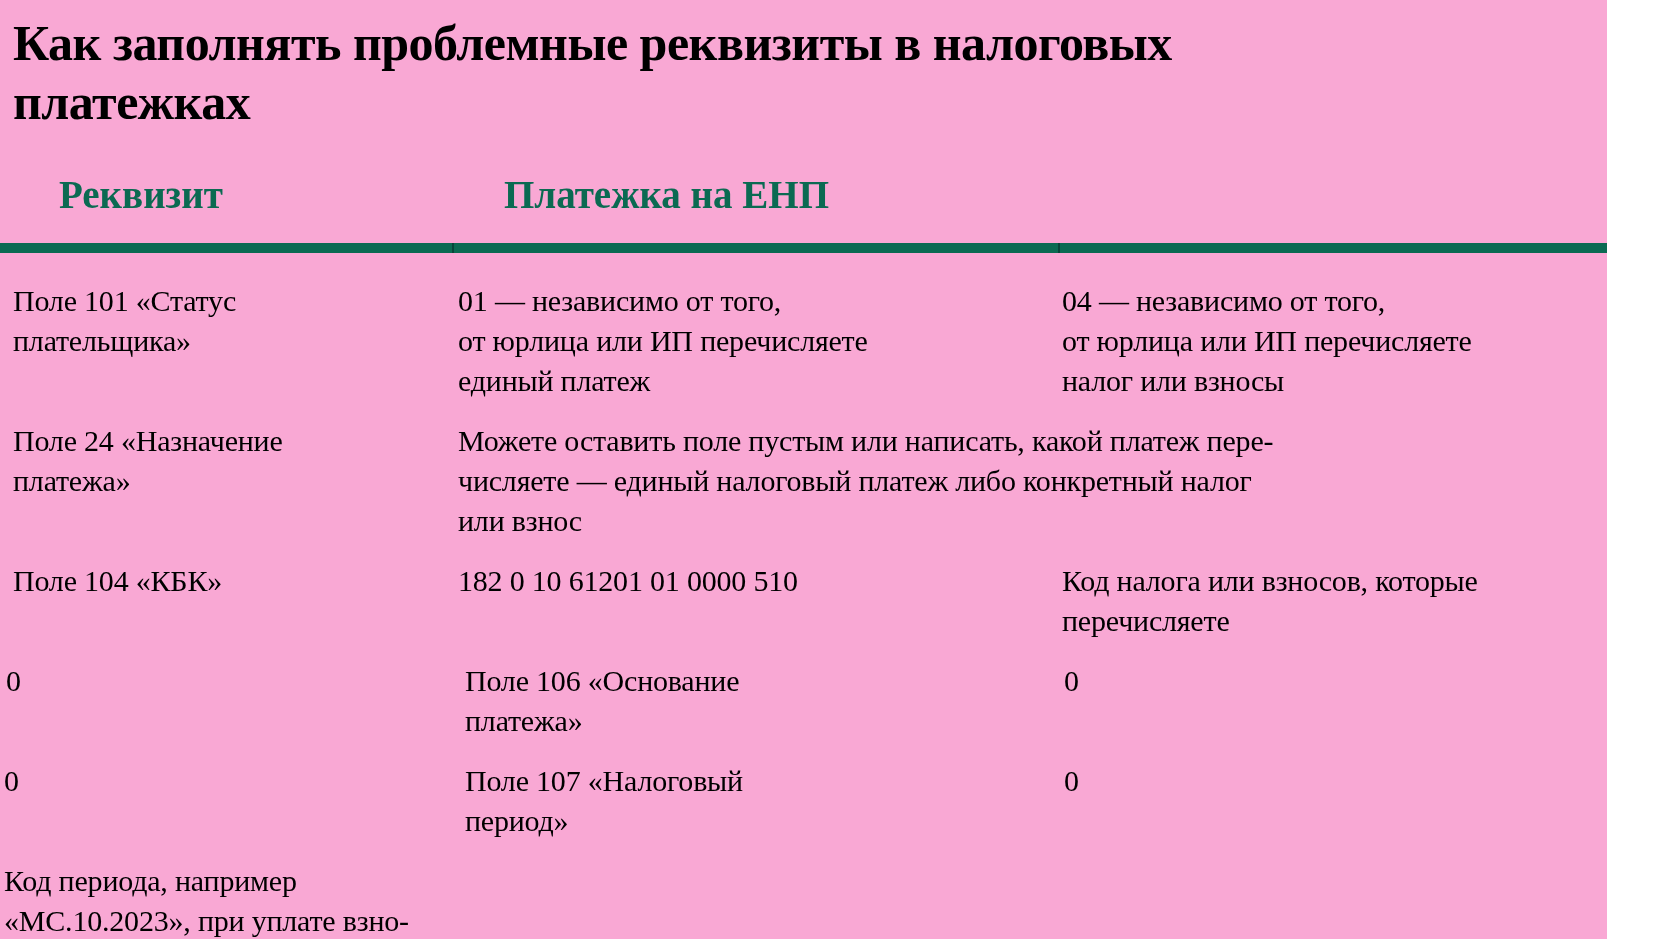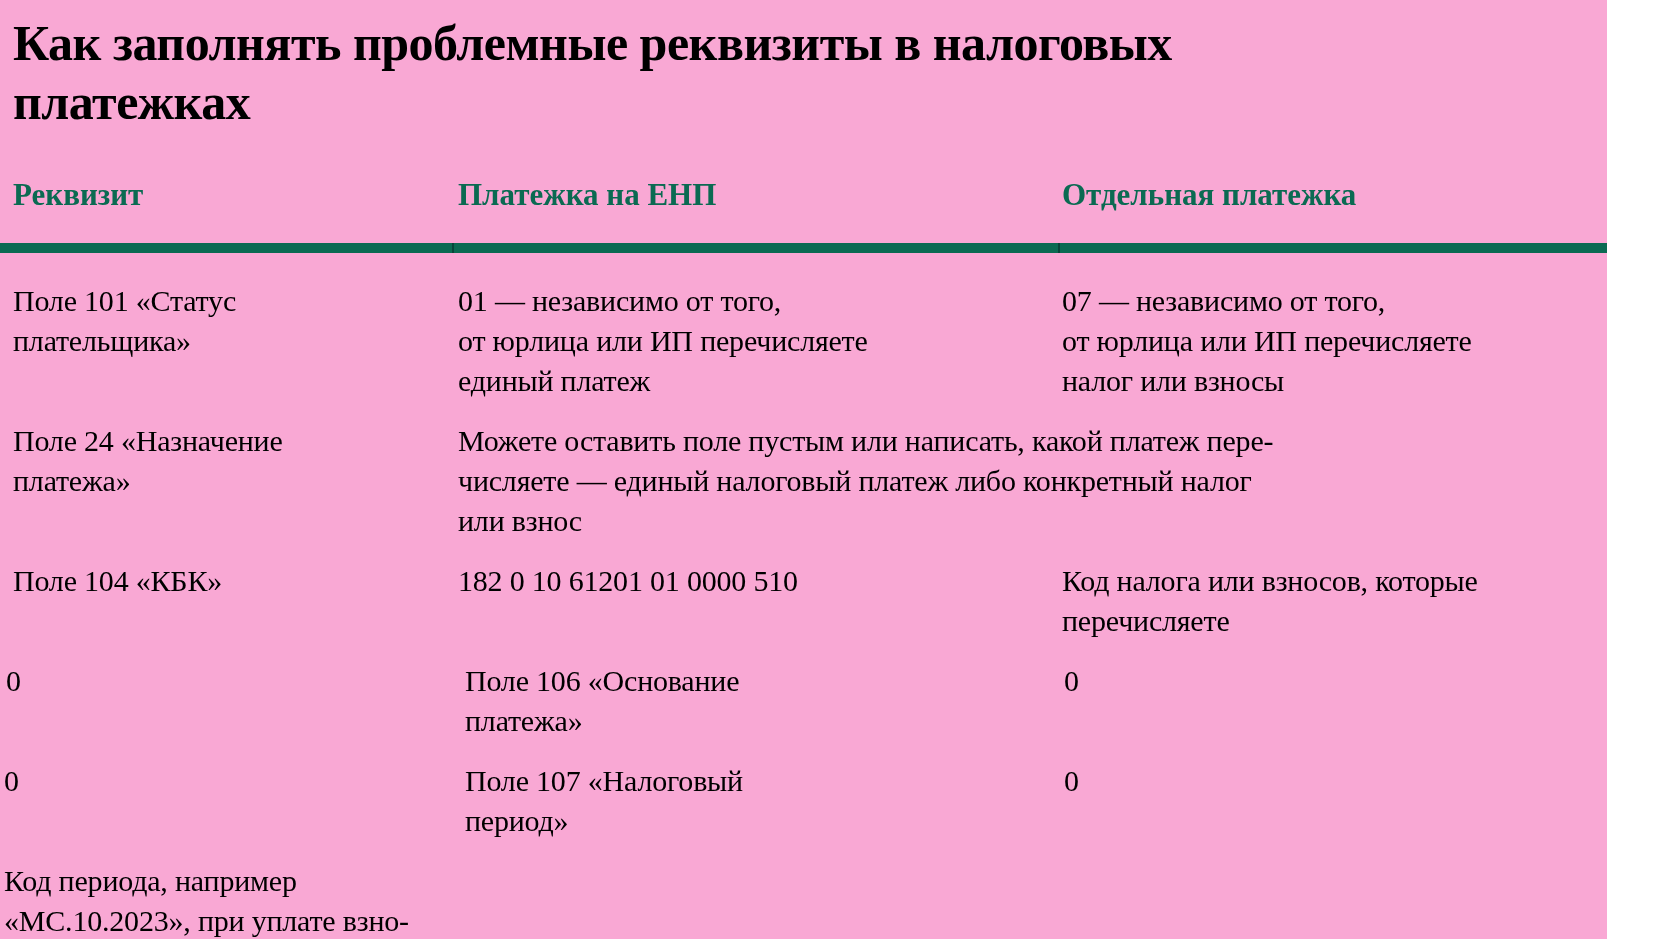--- a/index.html
+++ b/index.html
@@ -27,25 +27,26 @@
     letter-spacing:-0.5px;
     white-space:pre-line;
     color:var(--text-black);
   }
   .head-row{
     display:grid;
     grid-template-columns:452px 606px 1fr;
     margin-top:43px;
   }
   .head-cell{
-    font-size:31px;
+    font-size:39px;
     line-height:40px;
     font-weight:bold;
     color:var(--accent-green);
     white-space:pre-line;
+    margin-left:46px;
   }
   .rule{
     display:flex;
     height:10px;
     margin-top:28px;
     width:100%;
   }
   .rule .seg{background:var(--divider-green);height:10px;}
   .rule .s1{width:452px;}
   .rule .s2{width:604px;}
@@ -72,39 +73,38 @@
 <body>
 
 <div class="page">
 
   <h1 class="title">Как заполнять проблемные реквизиты в налоговых
 платежках</h1>
 
   <div class="head-row">
     <div class="head-cell c1">Реквизит</div>
     <div class="head-cell c2">Платежка на ЕНП</div>
-    <div class="head-cell c3">Отдельная платежка</div>
   </div>
 
   <div class="rule">
     <span class="seg s1"></span>
       <span class="tick"></span>
       <span class="seg s2"></span>
       <span class="tick"></span>
       <span class="seg s3"></span>
   </div>
 
   <div class="body-grid">
 
     <div class="cell c1">Поле 101 «Статус
 плательщика»</div>
     <div class="cell c2">01 — независимо от того,
 от юрлица или ИП перечисляете
 единый платеж</div>
-    <div class="cell c3">07 — независимо от того,
+    <div class="cell c3">04 — независимо от того,
 от юрлица или ИП перечисляете
 налог или взносы</div>
 
     <div class="cell c1">Поле 24 «Назначение
 платежа»</div>
     <div class="cell span23">Можете оставить поле пустым или написать, какой платеж пере-
 числяете — единый налоговый платеж либо конкретный налог
 или взнос</div>
 
     <div class="cell c1">Поле 104 «КБК»</div>

